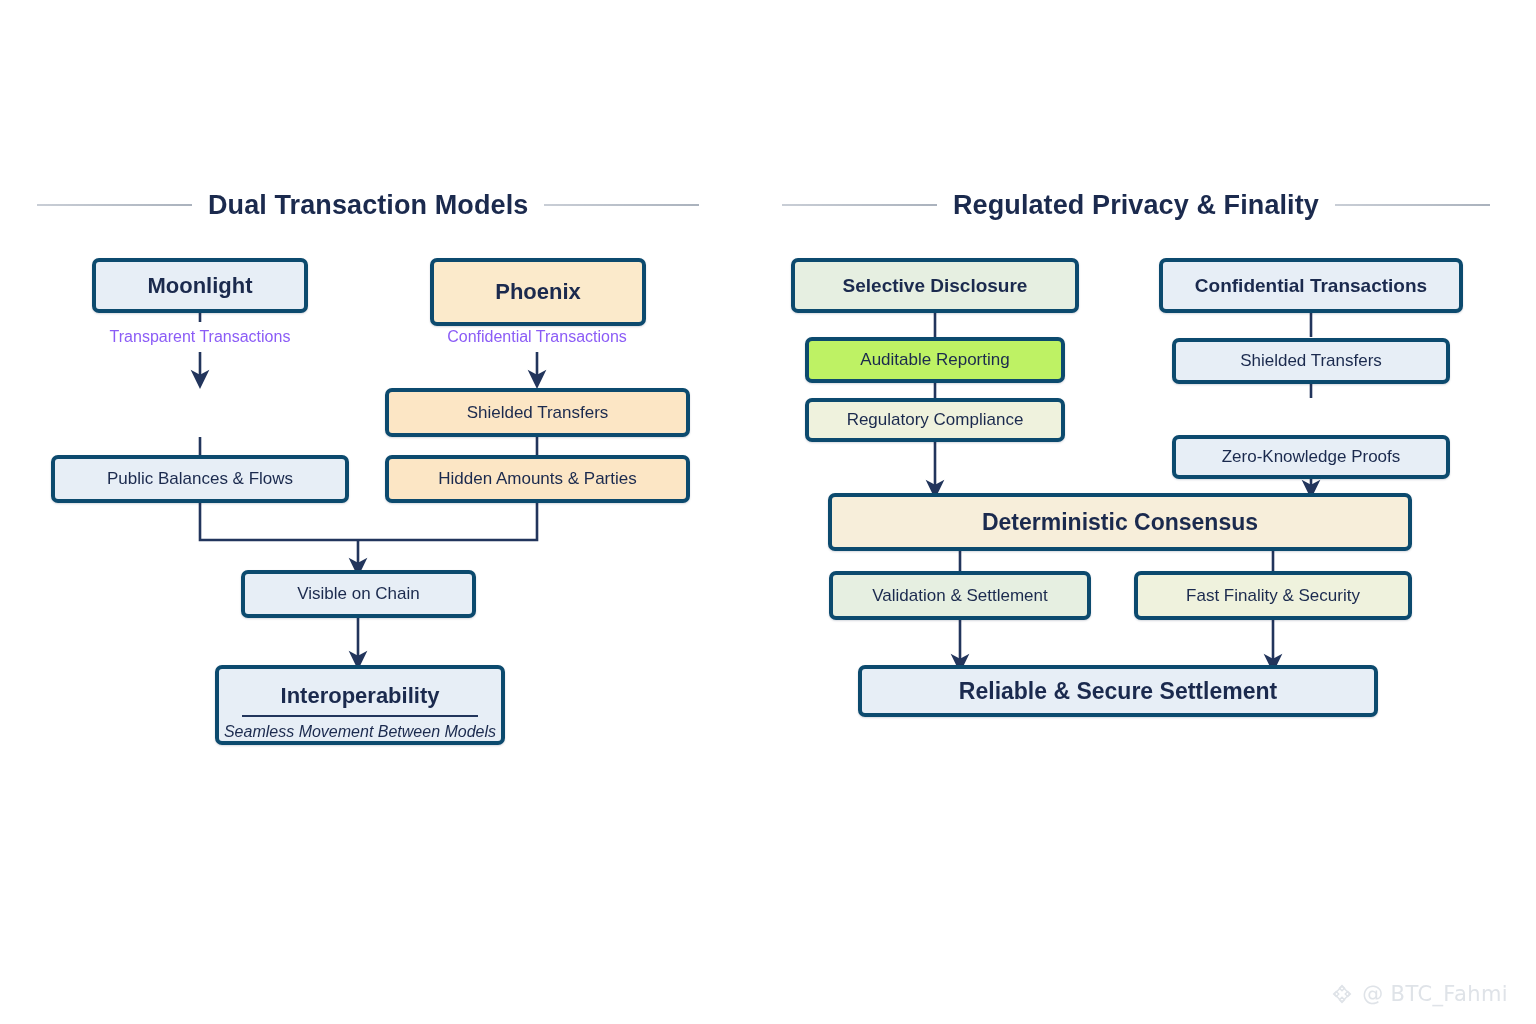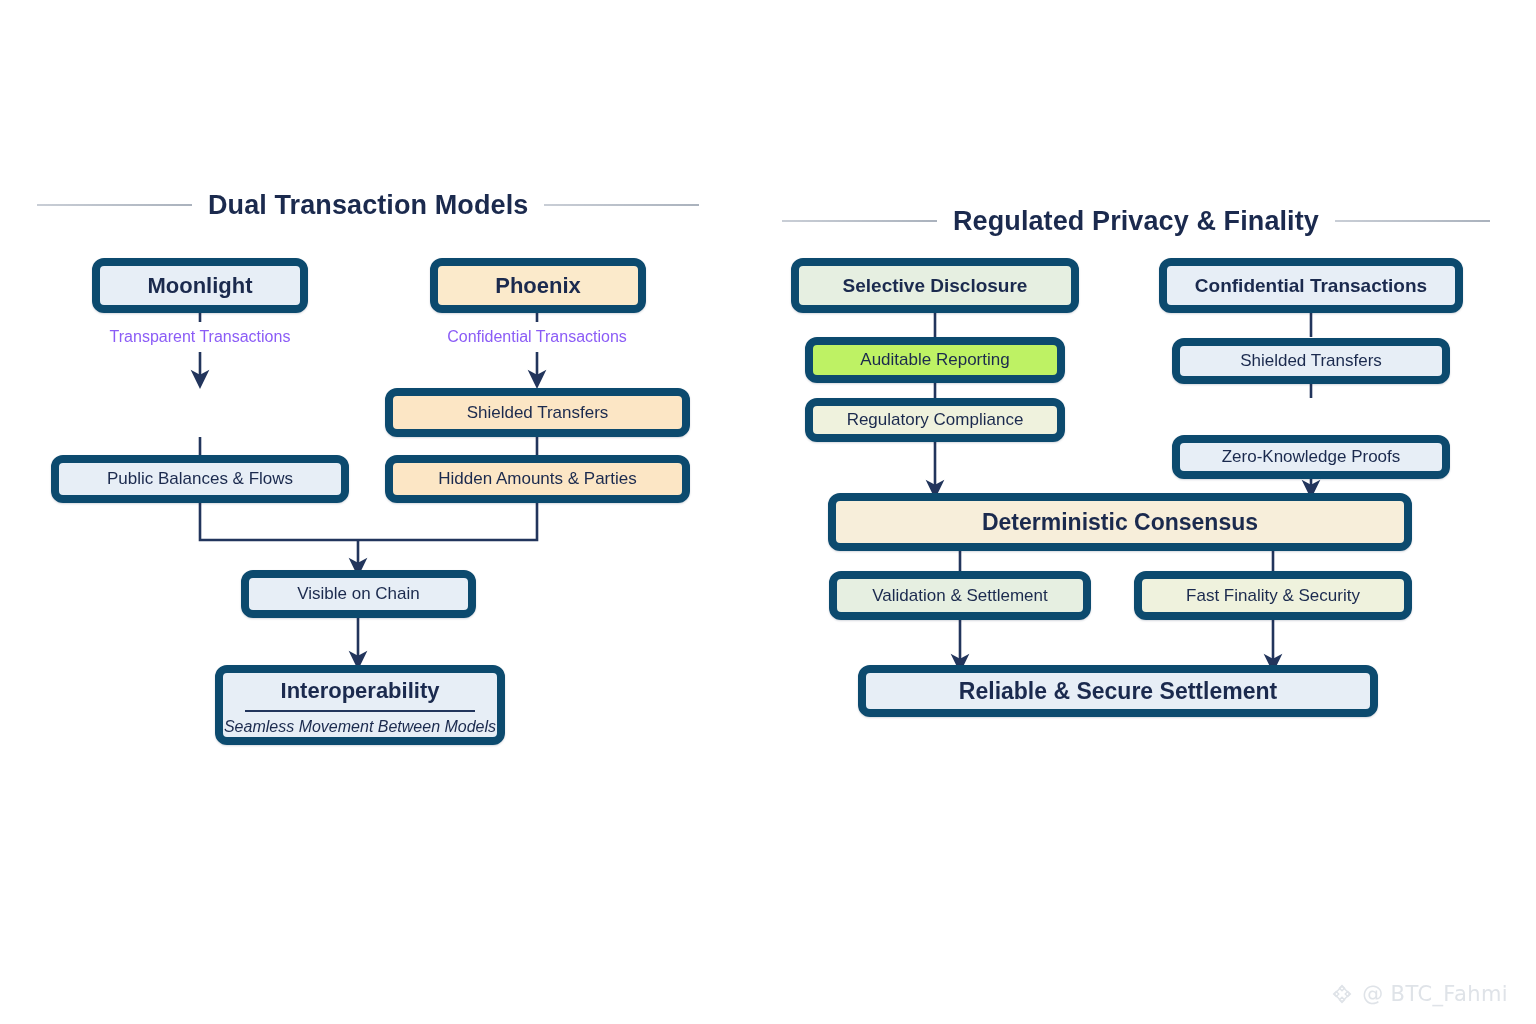--- a/index.html
+++ b/index.html
@@ -40,22 +40,22 @@
     font-size: 27px;
     font-weight: bold;
     color: #1b2a4e;
     white-space: nowrap;
     letter-spacing: 0.1px;
   }
   
   .node {
     position: absolute;
     box-sizing: border-box;
-    border: 8px solid #0c4a6e;
-    border-radius: 12px;
+    border: 4px solid #0c4a6e;
+    border-radius: 7px;
     display: flex;
     flex-direction: column;
     align-items: center;
     justify-content: center;
     text-align: center;
     box-shadow: 0 1px 2px rgba(25,40,70,0.18);
     color: #1b2a4e;
   }
   .node .label {
     line-height: 1.15;
@@ -70,21 +70,21 @@
   
   .fill-blue   { background: #e7eef6; }
   .fill-peach  { background: #fce6c5; }
   .fill-cream  { background: #fbeacb; }
   .fill-ivory  { background: #f7eeda; }
   .fill-mint   { background: #e6efe1; }
   .fill-lemon  { background: #bef264; }
   .fill-lime   { background: #eff2dd; }
 
   
-  .node.compound { justify-content: flex-start; padding-top: 3px; }
+  .node.compound { justify-content: flex-start; padding-top: 12px; }
   .node.compound .label-main {
     font-size: 22px;
     font-weight: bold;
     line-height: 1.2;
     padding: 2px 10px 6px;
     white-space: nowrap;
   }
   .node.compound .divider {
     width: 84%;
     height: 2px;
@@ -177,21 +177,21 @@
   <div class="section-header" style="left:37px; top:185px; width:665px;">
     <div class="rule left"></div>
     <div class="section-title">Dual Transaction Models</div>
     <div class="rule right"></div>
   </div>
 
   <div class="node title fill-blue" style="left:92px; top:258px; width:216px; height:55px;">
     <div class="label">Moonlight</div>
   </div>
 
-  <div class="node title fill-cream" style="left:430px; top:258px; width:216px; height:55px;justify-content:center;">
+  <div class="node title fill-cream" style="left:430px; top:258px; width:216px; height:68px;justify-content:center;">
     <div class="label">Phoenix</div>
   </div>
 
   <div class="edge-caption" style="left:80px; top:328px; width:240px;">Transparent Transactions</div>
 
   <div class="edge-caption" style="left:417px; top:328px; width:240px;">Confidential Transactions</div>
 
 
   <div class="node body fill-peach" style="left:385px; top:388px; width:305px; height:49px;">
     <div class="label">Shielded Transfers</div>
@@ -208,21 +208,21 @@
   <div class="node body fill-blue" style="left:241px; top:570px; width:235px; height:48px;">
     <div class="label">Visible on Chain</div>
   </div>
 
   <div class="node compound fill-blue" style="left:215px; top:665px; width:290px; height:80px;">
     <div class="label-main">Interoperability</div>
     <div class="divider"></div>
     <div class="label-sub">Seamless Movement Between Models</div>
   </div>
 
-  <div class="section-header" style="left:782px; top:185px; width:718px;margin-top:16px;">
+  <div class="section-header" style="left:782px; top:185px; width:718px;">
     <div class="rule left"></div>
     <div class="section-title">Regulated Privacy &amp; Finality</div>
     <div class="rule right"></div>
   </div>
 
   <div class="node head fill-mint" style="left:791px; top:258px; width:288px; height:55px;">
     <div class="label">Selective Disclosure</div>
   </div>
 
   <div class="node head fill-blue" style="left:1159px; top:258px; width:304px; height:55px;">

